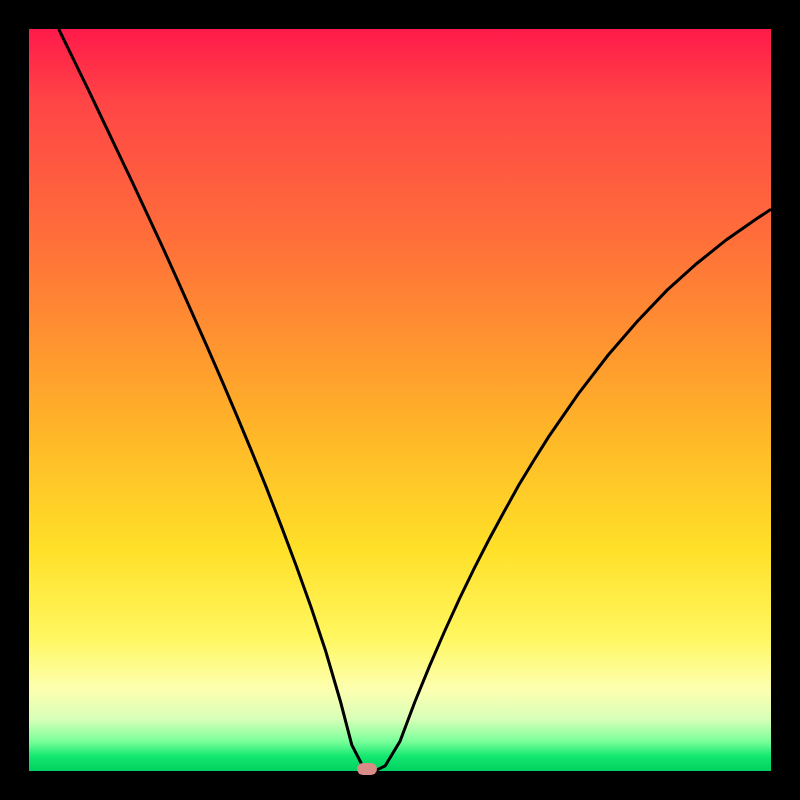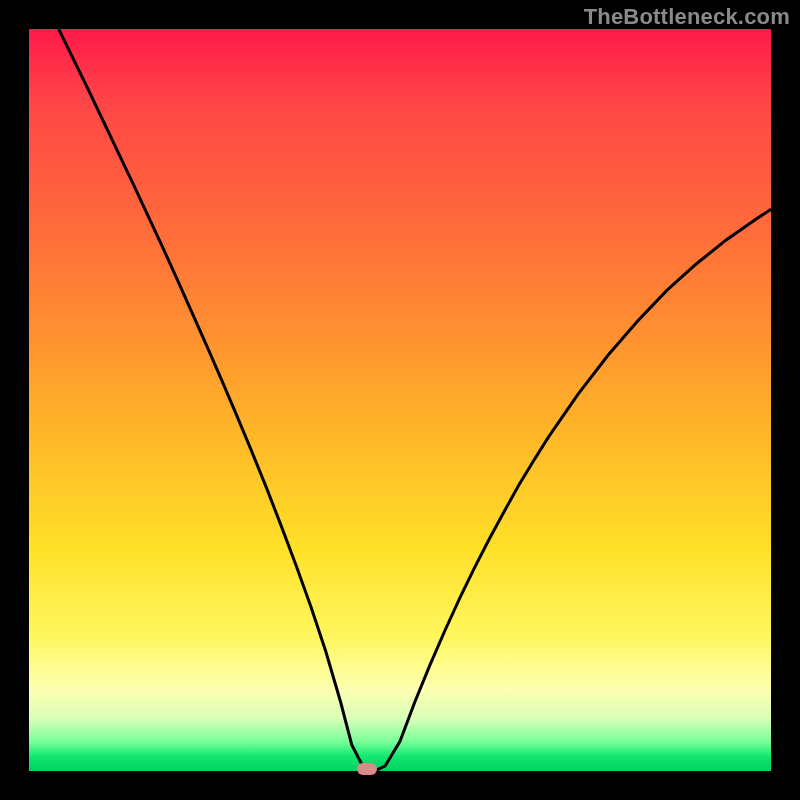--- a/index.html
+++ b/index.html
@@ -65,21 +65,20 @@
     border-radius: 6px;
     background: #d98b87;
     
   }
 </style>
 </head>
 <body>
 
 <div class="frame">
 
-  <div class="watermark">TheBottleneck.com</div>
 
   <div class="plot-area">
     <svg class="curve" viewBox="0 0 742 742" preserveAspectRatio="none">
       <path id="curve-path" d="M29.7 0.0 L44.5 30.4 L59.4 60.8 L74.2 92.0 L89.0 123.2 L103.9 154.3 L118.7 186.2 L133.6 218.1 L148.4 250.8 L163.2 284.2 L178.1 317.6 L192.9 351.7 L207.8 386.6 L222.6 422.2 L237.4 458.6 L252.3 497.1 L267.1 536.5 L282.0 578.0 L296.8 622.5 L311.6 673.0 L322.8 716.0 L333.9 737.5 L341.3 739.8 L348.7 740.5 L356.2 736.8 L371.0 712.3 L385.8 673.0 L400.7 636.6 L415.5 602.5 L430.4 569.9 L445.2 539.4 L460.0 510.5 L474.9 483.0 L489.7 456.3 L504.6 431.8 L519.4 408.1 L549.1 365.1 L578.8 326.5 L608.4 292.3 L638.1 261.2 L667.8 234.5 L697.5 210.7 L727.2 190.0 L742.0 180.3" fill="none" stroke="#000000" stroke-width="3"></path>
     </svg>
     <div class="marker" id="marker" style="left: 327.61px; top: 734.145px; background: rgb(217, 139, 135);"></div>
   </div>
 
 </div>
 

